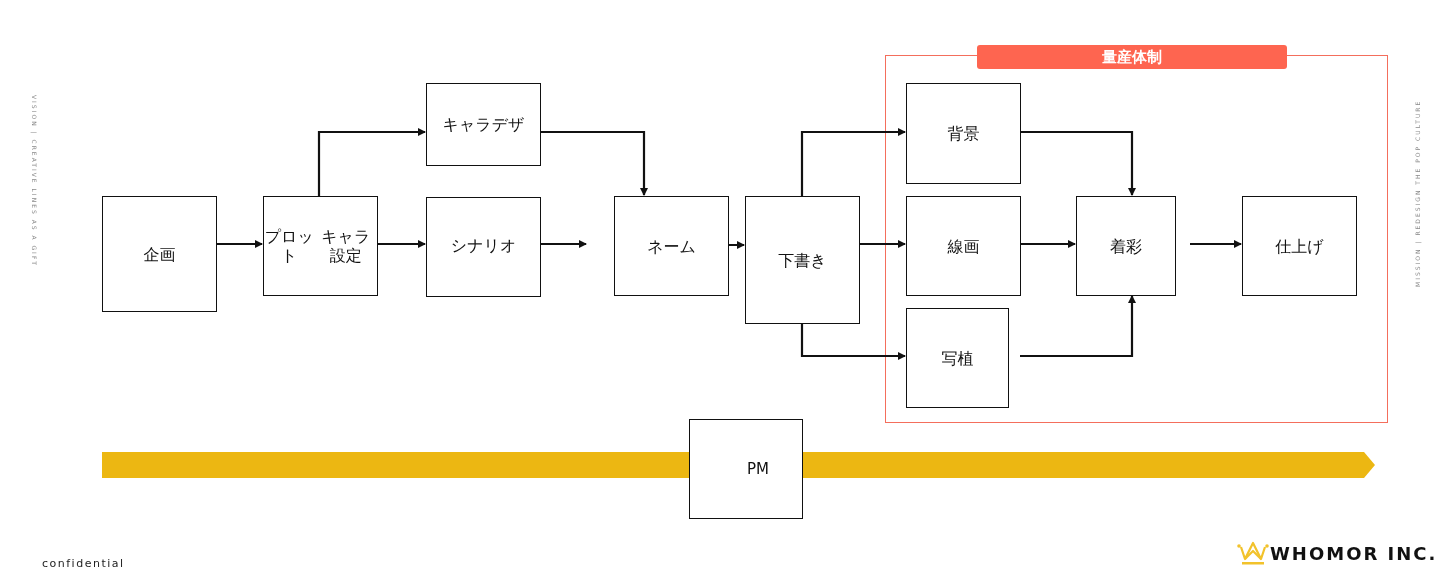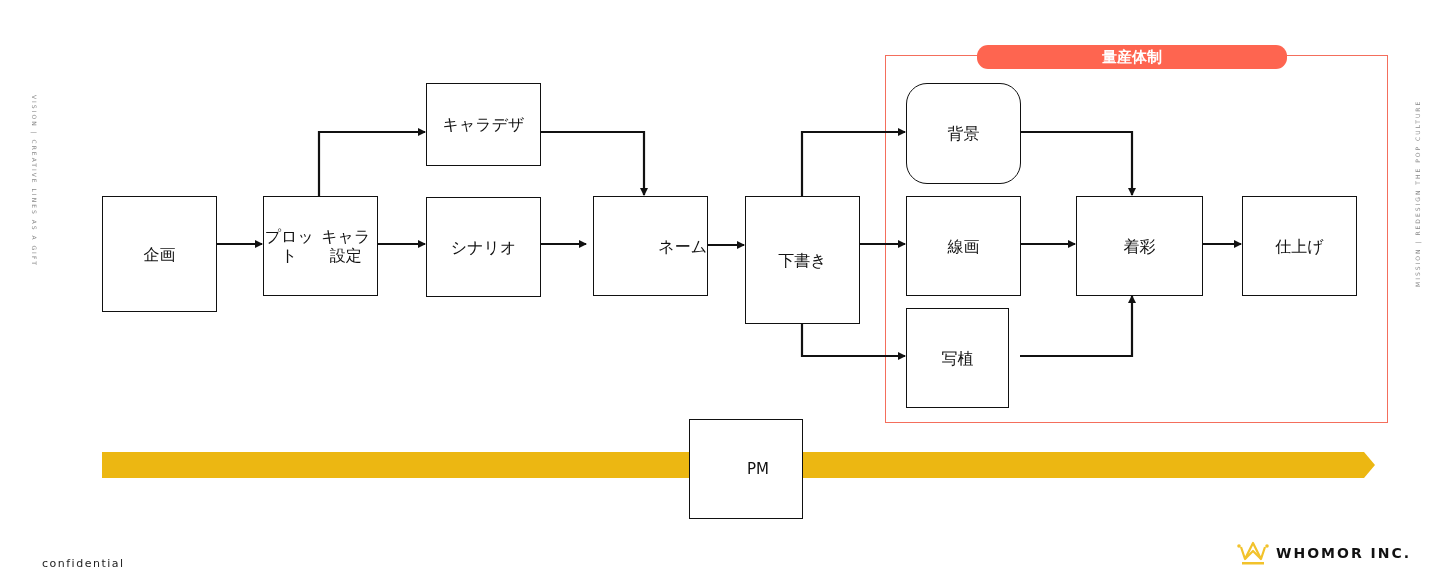--- a/index.html
+++ b/index.html
@@ -19,32 +19,32 @@
       border: 1.5px solid #111; background: #fff;
       display: flex; align-items: center; justify-content: center; text-align: center;
       font-size: 16px; line-height: 19px; color: #111;
     }
     .frame {
       position: absolute; left: 885px; top: 55px; width: 503px; height: 368px;
       box-sizing: border-box; border: 1.5px solid #f46e5c;
     }
     .frame-label {
       position: absolute; left: 977px; top: 45px; width: 310px; height: 24px;
-      background: #fe6550; border-radius: 11px; color: #fff; font-weight: bold;
+      background: #fe6550; border-radius: 3px; color: #fff; font-weight: bold;
       font-size: 15px; display: flex; align-items: center; justify-content: center;
     }
     svg.lines { position: absolute; left: 0; top: 0; }
     .confidential {
       position: absolute; left: 42px; top: 557px; font-size: 11px; letter-spacing: 1.5px; color: #222;
       font-family: "DejaVu Sans", sans-serif;
     }
     .logo { position: absolute; left: 1236px; top: 539px; display: flex; align-items: center; }
     .logo-text {
-      font-family: "DejaVu Sans", sans-serif; font-weight: bold; font-size: 14px; letter-spacing: 2px;
-      color: #111; margin-left: 6px;
+      font-family: "DejaVu Sans", sans-serif; font-weight: bold; font-size: 18px; letter-spacing: 2px;
+      color: #111; 
     }
   </style>
 </head>
 <body>
 
 <div class="side-text side-left">VISION | CREATIVE LINES AS A GIFT</div>
 <div class="side-text side-right">MISSION | REDESIGN THE POP CULTURE</div>
 
 <div class="frame"></div>
 <div class="frame-label">量産体制</div>
@@ -78,39 +78,39 @@
 <div class="box" style="left:102px;top:196px;width:115px;height:116px;">
   <span>企画</span>
 </div>
 <div class="box" style="left:263px;top:196px;width:115px;height:100px;">
   <span>プロット</span>
   <span>キャラ設定</span>
 </div>
 <div class="box" style="left:426px;top:83px;width:115px;height:83px;">
   <span>キャラデザ</span>
 </div>
-<div class="box" style="left:426px;top:197px;width:115px;height:100px;">
+<div class="box" style="left:426px;top:197px;width:115px;height:100px;font-family:Liberation Mono, monospace;">
   <span>シナリオ</span>
 </div>
-<div class="box" style="left:593px;top:196px;width:115px;height:100px;justify-content:flex-end;">
+<div class="box" style="left:614px;top:196px;width:115px;height:100px;">
   <span>ネーム</span>
 </div>
 <div class="box" style="left:745px;top:196px;width:115px;height:128px;">
   <span>下書き</span>
 </div>
-<div class="box" style="left:906px;top:83px;width:115px;height:101px;border-radius:21px;">
+<div class="box" style="left:906px;top:83px;width:115px;height:101px;">
   <span>背景</span>
 </div>
 <div class="box" style="left:906px;top:196px;width:115px;height:100px;">
   <span>線画</span>
 </div>
 <div class="box" style="left:906px;top:308px;width:103px;height:100px;">
   <span>写植</span>
 </div>
-<div class="box" style="left:1076px;top:196px;width:127px;height:100px;">
+<div class="box" style="left:1076px;top:196px;width:100px;height:100px;">
   <span>着彩</span>
 </div>
 <div class="box" style="left:1242px;top:196px;width:115px;height:100px;">
   <span>仕上げ</span>
 </div>
 <div class="box" style="left:689px;top:419px;width:114px;height:100px;font-size:15px;padding-left:24px;">
   <span>PM</span>
 </div>
 
 <div class="confidential">confidential</div>

